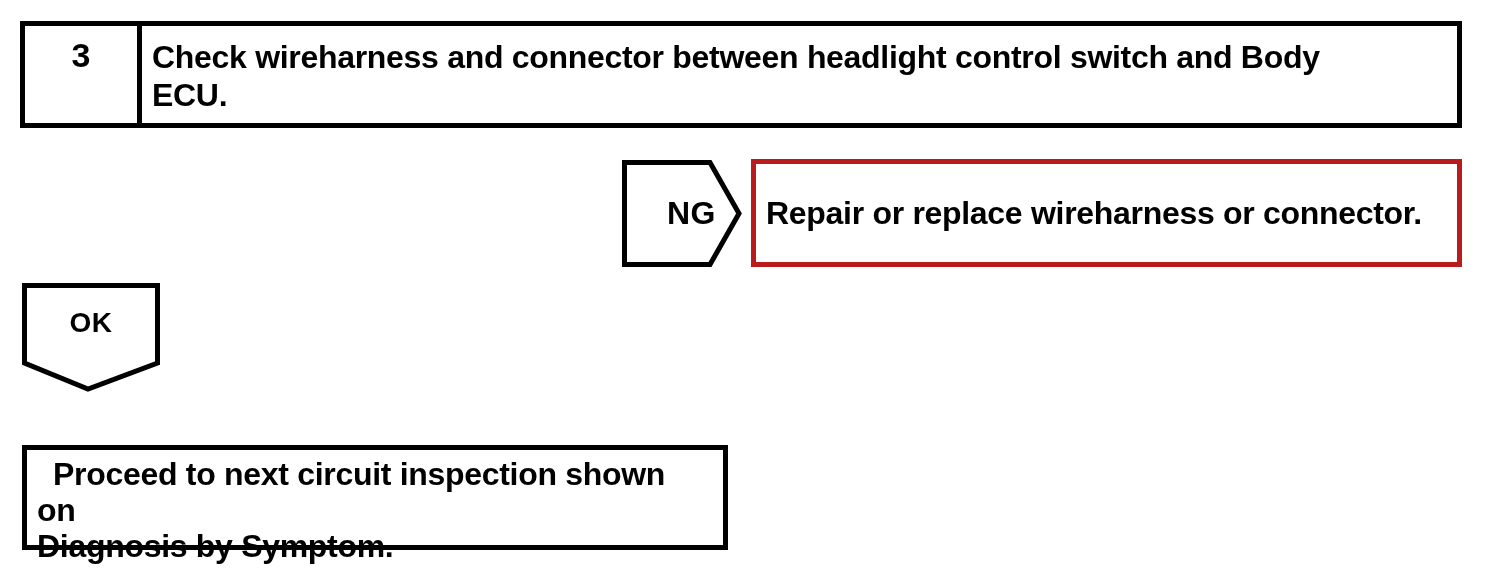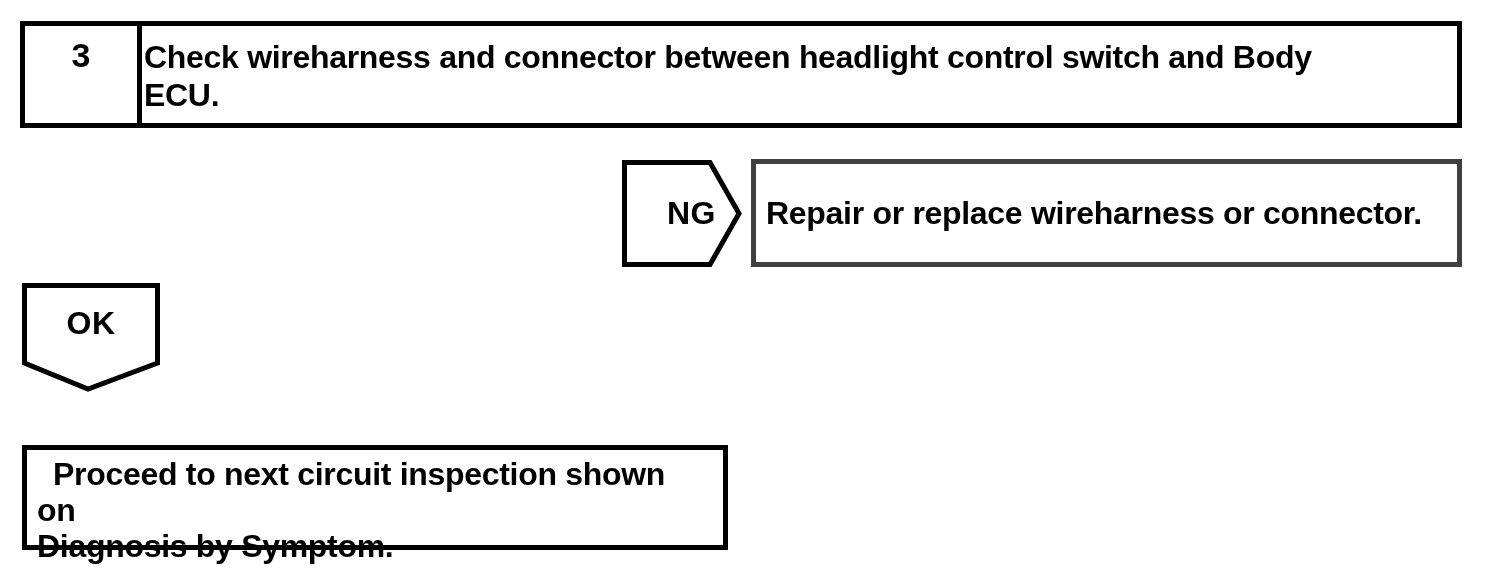--- a/index.html
+++ b/index.html
@@ -26,21 +26,21 @@
   .step-number-cell {
     flex: 0 0 117px;
     border-right: 5px solid #000;
     text-align: center;
     padding-top: 10px;
     font-size: 34px;
     line-height: 38px;
   }
   .step-instruction {
     flex: 1;
-    padding: 12px 18px 0 2px;
+    padding: 12px 18px 0 10px;
     font-size: 32px;
     line-height: 38px;
     white-space: pre-line;
     letter-spacing: -0.3px;
   }
 
   
   .ng-shape {
     left: 622px; top: 160px;
     width: 120px; height: 107px;
@@ -54,21 +54,21 @@
     align-items: center;
     justify-content: center;
     font-size: 32px;
     letter-spacing: 0.5px;
   }
 
   
   .ng-action-box {
     left: 751px; top: 159px;
     width: 711px; height: 108px;
-    border: 5px solid #404040;
+    border: 5px solid #b91c1c;
     background: #fff;
     display: flex;
     align-items: center;
     padding-left: 10px;
     font-size: 32px;
     letter-spacing: -0.3px;
   }
 
   
   .ok-shape {
@@ -76,21 +76,21 @@
     width: 138px; height: 110px;
   }
   .ok-shape svg { position: absolute; left: 0; top: 0; }
   .ok-label {
     position: absolute;
     left: 0; top: 0;
     width: 138px; height: 80px;
     display: flex;
     align-items: center;
     justify-content: center;
-    font-size: 32px;
+    font-size: 28px;
     letter-spacing: 0.5px;
   }
 
   
   .ok-action-box {
     left: 22px; top: 445px;
     width: 706px; height: 105px;
     border: 5px solid #000;
     background: #fff;
     padding: 6px 14px 0 10px;

